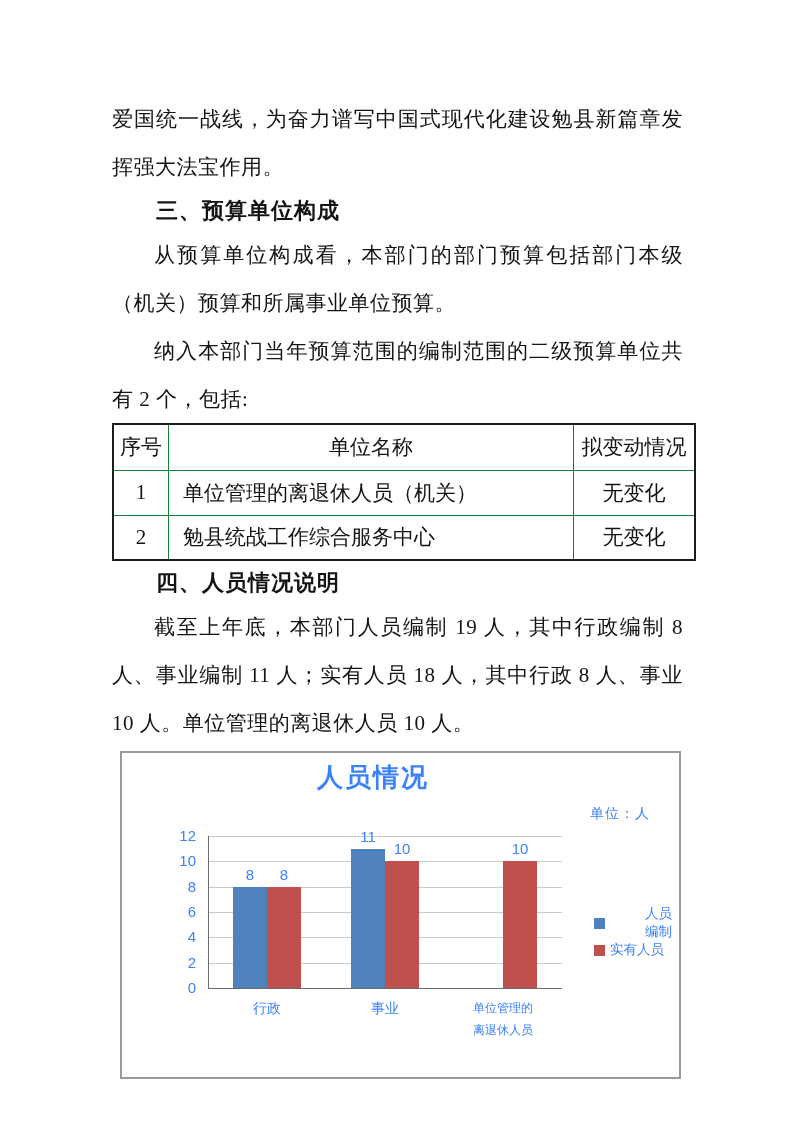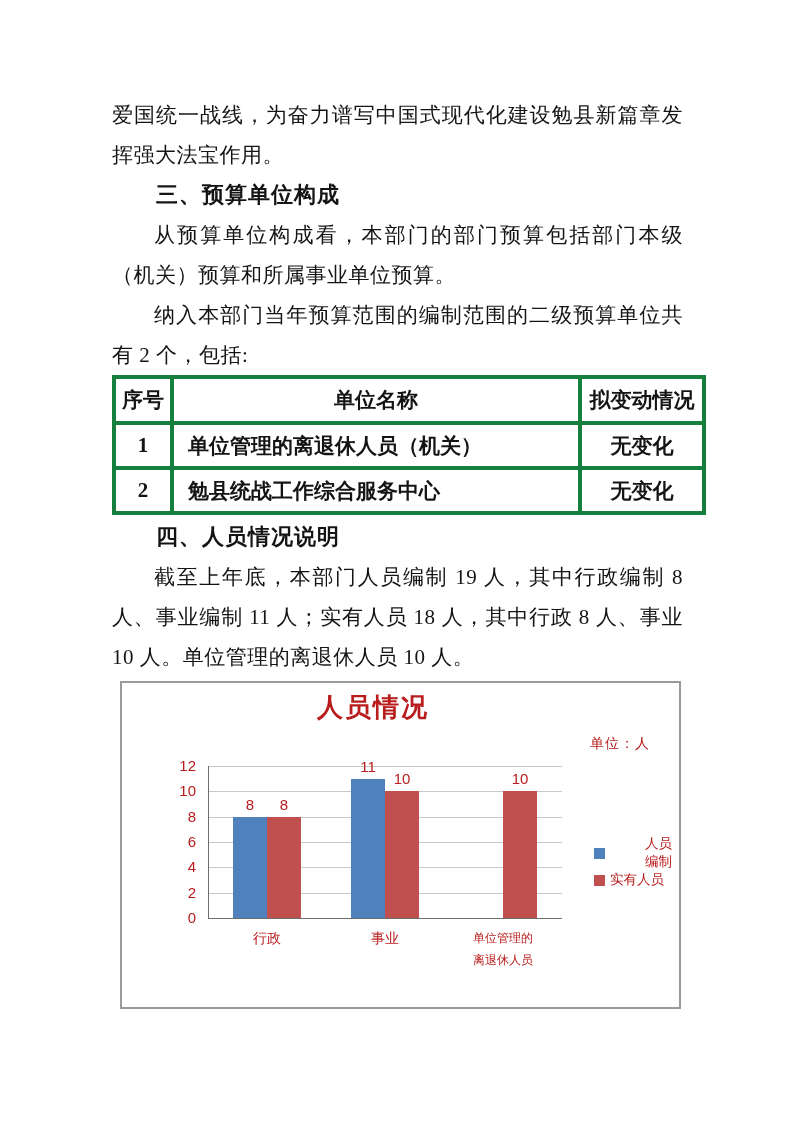--- a/index.html
+++ b/index.html
@@ -10,21 +10,21 @@
     background:#ffffff;
     overflow:hidden;
     color:#141414;
     font-family:"Liberation Serif","DejaVu Serif",serif;
   }
   .content { padding:95px 110px 0 112px; }
 
   p.body {
     margin:0;
     font-size:21px;
-    line-height:40px;
+    line-height:48px;
     text-align:justify;
     text-justify:inter-ideograph;
     letter-spacing:0.5px;
   }
   .indent { text-indent:2em;font-family:Liberation Serif, serif; }
 
   h2.sec {
     margin:0;
     font-size:22px;
     line-height:40px;
@@ -36,40 +36,40 @@
   h2.h4gap { margin-top:2px; }
 
   table.unit-table {
     border-collapse:collapse;
     width:578px;
     font-size:21px;
     color:#141414;
     table-layout:fixed;
   }
   table.unit-table th, table.unit-table td {
-    border:4px solid #15803d;
-    font-weight:bold;
+    border:1px solid #15803d;
+    font-weight:normal;
     padding:0;
   }
   table.unit-table { border:2px solid #1c1c1c; }
   table.unit-table thead tr { height:46px; }
   table.unit-table tbody tr { height:45px; }
   table.unit-table .col-no { width:54px; text-align:center; }
   table.unit-table .col-name { width:404px; text-align:center; }
   table.unit-table .col-change { width:120px; text-align:center; }
   table.unit-table tbody .col-name { text-align:left; padding-left:14px; }
 
   .chart-frame {
     position:relative;
     width:557px; height:324px;
     border:2px solid #9a9a9a;
     margin:4px 0 0 8px;
     background:#ffffff;
     font-family:"Liberation Sans","DejaVu Sans",sans-serif;
-    color:#b91c1c;
+    color:#3b82f6;
   }
   .c-title {
     position:absolute; top:7px; left:0; width:502px;
     text-align:center;
     font-size:26px; font-weight:bold;
     font-family:"Liberation Serif","DejaVu Serif",serif;
     letter-spacing:2px;
   }
   .c-unit {
     position:absolute; top:52px; left:468px;

